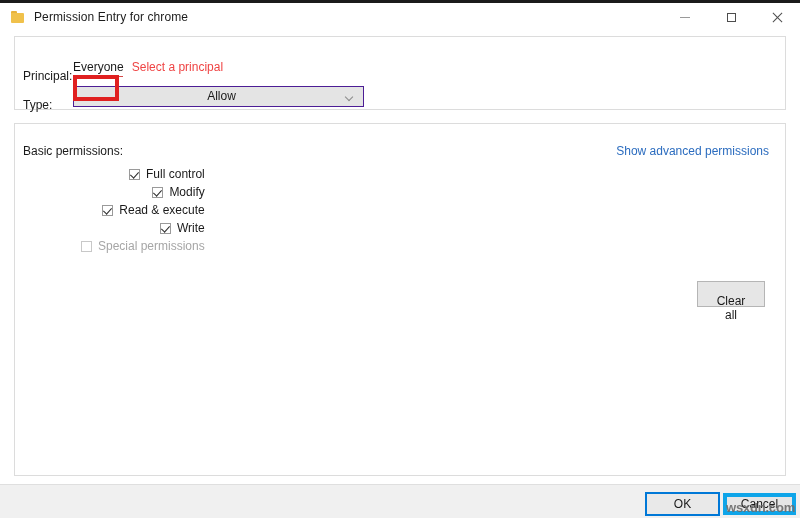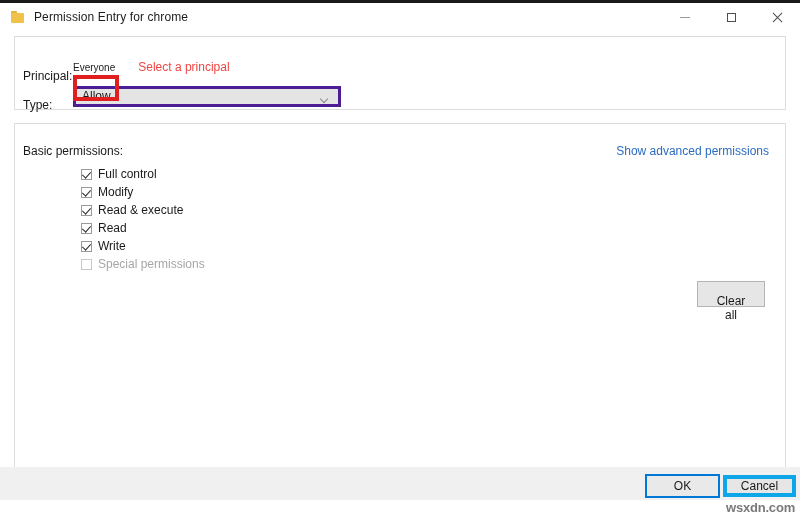--- a/index.html
+++ b/index.html
@@ -147,23 +147,23 @@
   #row-type      { left: 8px; top: 43px; }
 
   .field-label {
     width: 50px;
     font-size: 12px;
     color: #1a1a1a;
     flex: none;
     margin-top: 18px;
   }
   #principal-value {
-    font-size: 10px;
-    color: #1a1a1a;
-    margin-right: 23px;
+    font-size: 12px;
+    color: #1a1a1a;
+    margin-right: 8px;
     position: relative;
   }
   #principal-value::after {
     content: "";
     position: absolute;
     left: 1px;
     right: 1px;
     bottom: -3px;
     height: 1px;
     background: #d44a4a;
@@ -171,28 +171,29 @@
   .link {
     font-size: 12px;
     color: #ef4444;
     text-decoration: none;
     cursor: pointer;
   }
 
   
   #type-combo {
     position: relative;
-    width: 268px;
+    width: 291px;
     height: 21px;
     background: #e4e4e4;
-    border: 3px solid #4c1d95;
+    border: 1px solid #4c1d95;
     box-sizing: border-box;
     display: flex;
     align-items: center;
     cursor: default;
+    justify-content: center;
   }
   #type-combo-value {
     font-size: 12px;
     color: #1a1a1a;
     padding-left: 6px;
   }
   #type-combo-arrow {
     position: absolute;
     right: 9px;
     top: 7px;
@@ -242,20 +243,21 @@
   #permission-list {
     position: absolute;
     left: 66px;
     top: 41px;
   }
   .perm-item {
     display: flex;
     align-items: center;
     height: 18px;
     margin-bottom: 0px;
+    justify-content: flex-end;
   }
   .cbox {
     position: relative;
     width: 11px;
     height: 11px;
     border: 1px solid #9a9a9a;
     background: #ffffff;
     box-sizing: border-box;
     margin-right: 6px;
     flex: none;
@@ -305,21 +307,21 @@
     position: absolute;
     left: 0;
     top: 481px;
     width: 800px;
     height: 1px;
     background: #dfdfdf;
   }
   #footer {
     position: absolute;
     left: 0;
-    top: 464px;
+    top: 482px;
     width: 800px;
     height: 33px;
     background: #f0f0f0;
   }
   .footer-btn {
     position: absolute;
     top: 8px;
     width: 73px;
     height: 22px;
     background: #e6e6e6;
@@ -412,24 +414,20 @@
         <div class="perm-item">
           <span class="cbox checked"></span>
           <span class="perm-label">Modify</span>
         </div>
         <div class="perm-item">
           <span class="cbox checked"></span>
           <span class="perm-label">Read &amp; execute</span>
         </div>
         <div class="perm-item">
           <span class="cbox checked"></span>
-          <span class="perm-label">Read</span>
-        </div>
-        <div class="perm-item">
-          <span class="cbox checked"></span>
           <span class="perm-label">Write</span>
         </div>
         <div class="perm-item disabled">
           <span class="cbox disabled"></span>
           <span class="perm-label">Special permissions</span>
         </div>
       </div>
 
     <button id="clear-all-button">Clear all</button>
   </div>

